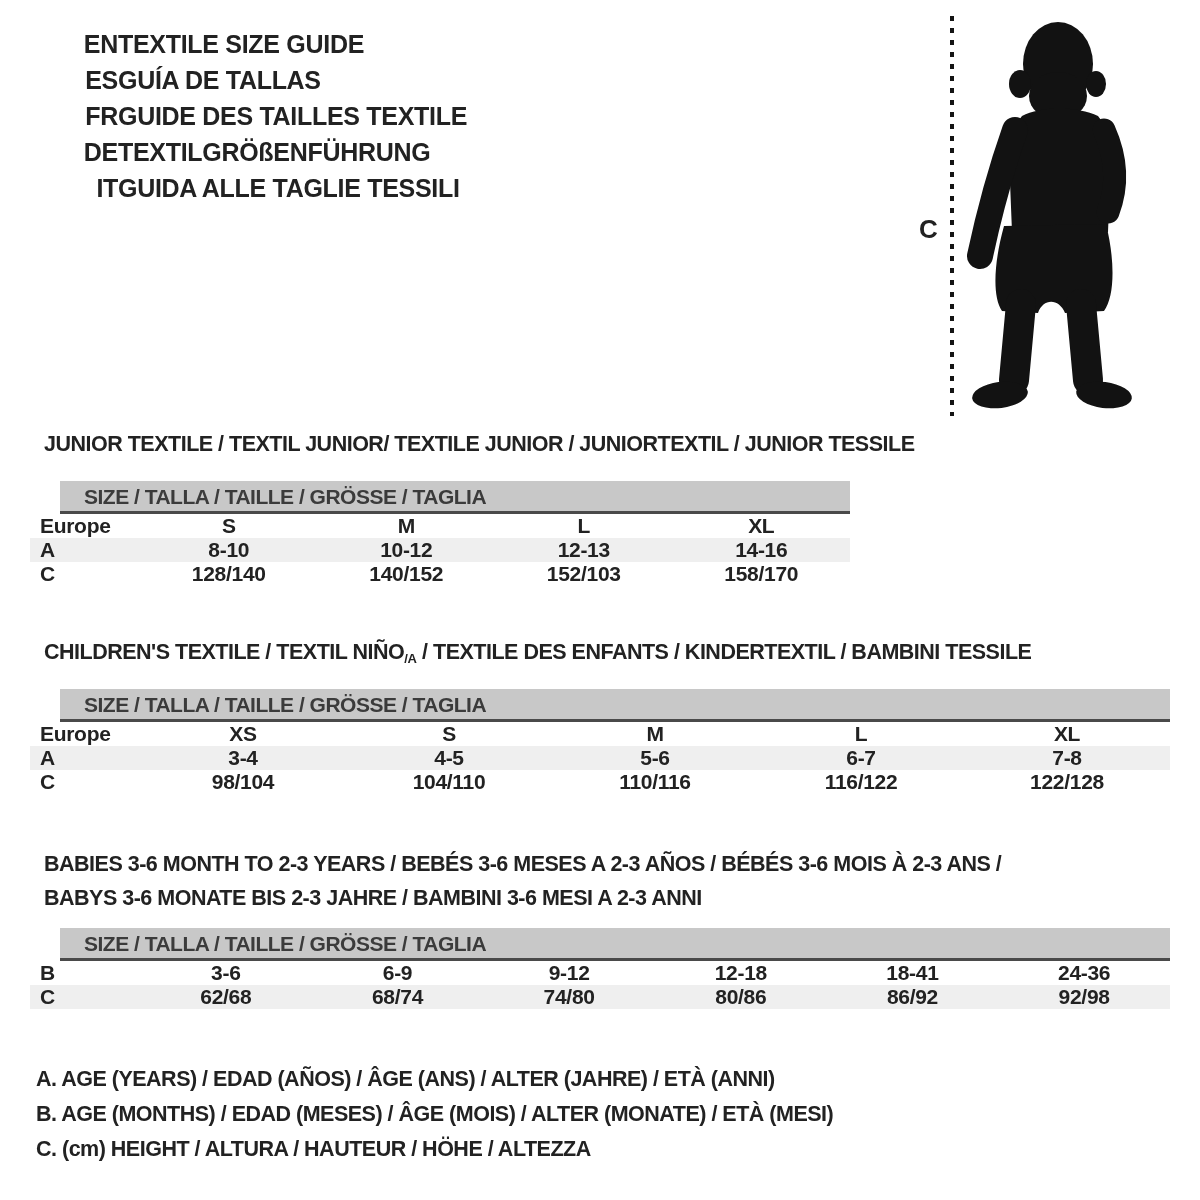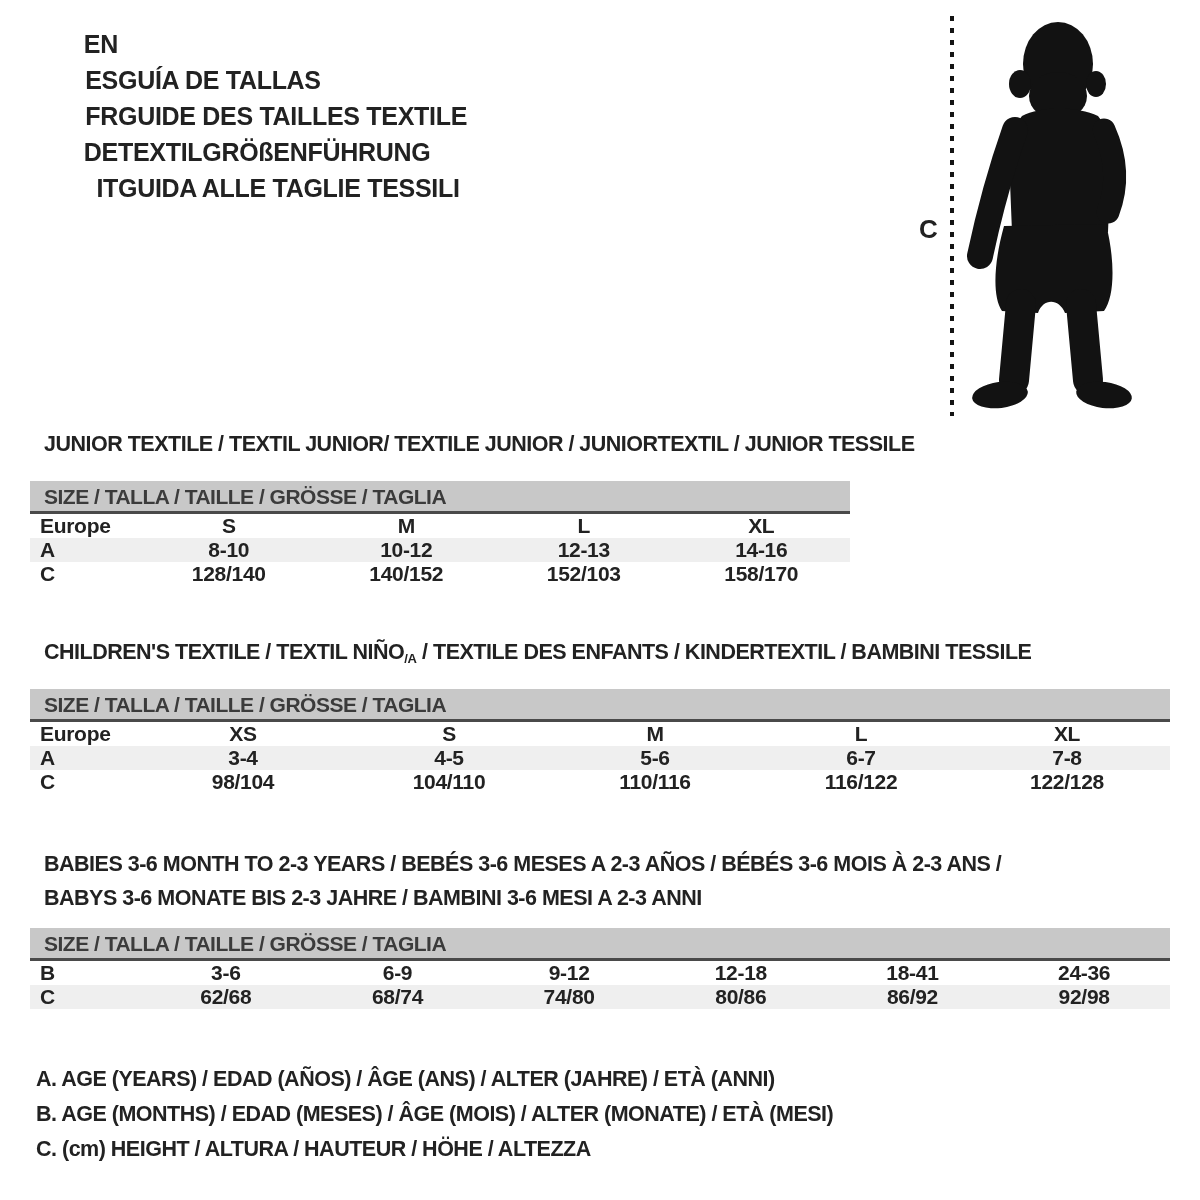--- a/index.html
+++ b/index.html
@@ -24,35 +24,36 @@
   #junior-title{top:432px;}
   #children-title{top:640px;}
   #babies-title{top:847px;line-height:34px;}
   .sub{font-size:13px;vertical-align:-4px;letter-spacing:-0.3px;}
   
   .size-block{position:absolute;left:30px;}
   #junior-block{top:481px;width:820px;}
   #children-block{top:689px;width:1140px;}
   #babies-block{top:928px;width:1140px;}
   .size-bar{height:30px;line-height:31px;background:#c8c8c8;border-bottom:3px solid #4a4a4a;
-            padding-left:14px;font-size:21px;color:#3b3b3b;letter-spacing:-0.5px;}
+            padding-left:24px;font-size:21px;color:#3b3b3b;letter-spacing:-0.5px;margin-left:30px;}
   table{width:100%;border-collapse:collapse;table-layout:fixed;}
   td{height:16px;text-align:center;font-size:21px;padding:0;white-space:nowrap;}
   td.lbl{text-align:left;padding-left:10px;}
   col.label-col{width:110px;}
   tr.shaded{background:#efefef;}
   
   .legend{position:absolute;left:36px;top:1062px;font-size:21.5px;line-height:35px;letter-spacing:-0.5px;}
 </style>
 </head>
 <body>
 
 <div class="lang">
   <div class="lang-row">
     <span class="lang-code">EN</span>
+    <span>TEXTILE SIZE GUIDE</span>
   </div>
   <div class="lang-row">
     <span class="lang-code">ES</span>
     <span>GUÍA DE TALLAS</span>
   </div>
   <div class="lang-row">
     <span class="lang-code">FR</span>
     <span>GUIDE DES TAILLES TEXTILE</span>
   </div>
   <div class="lang-row">

